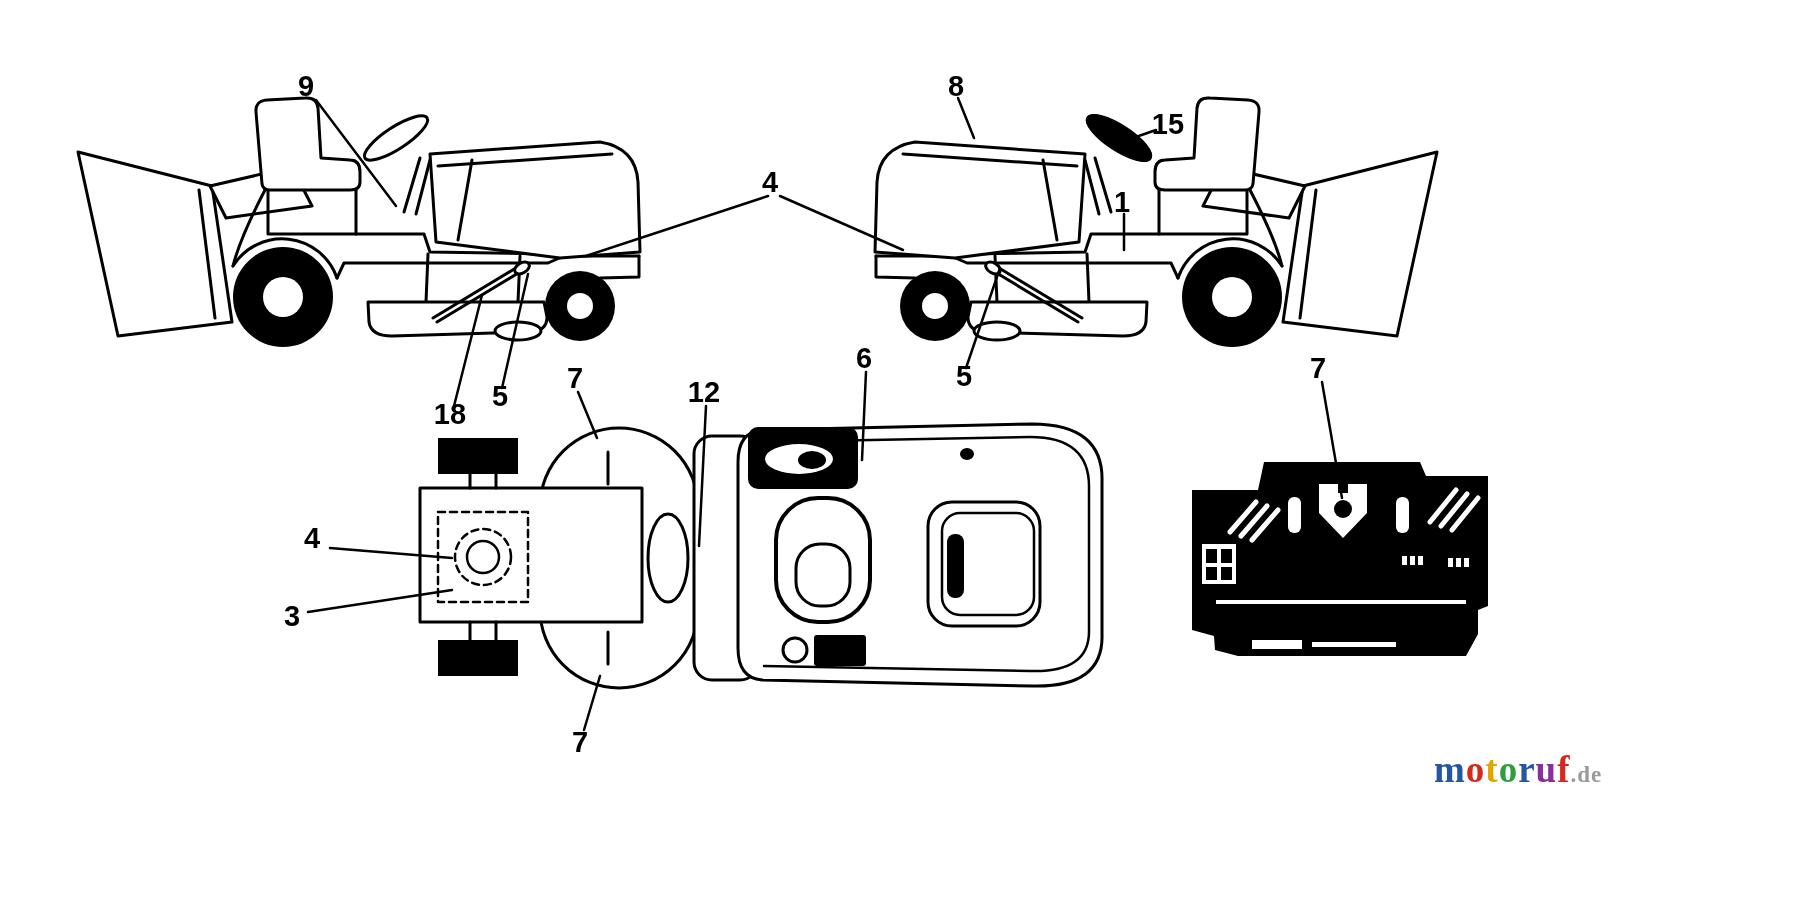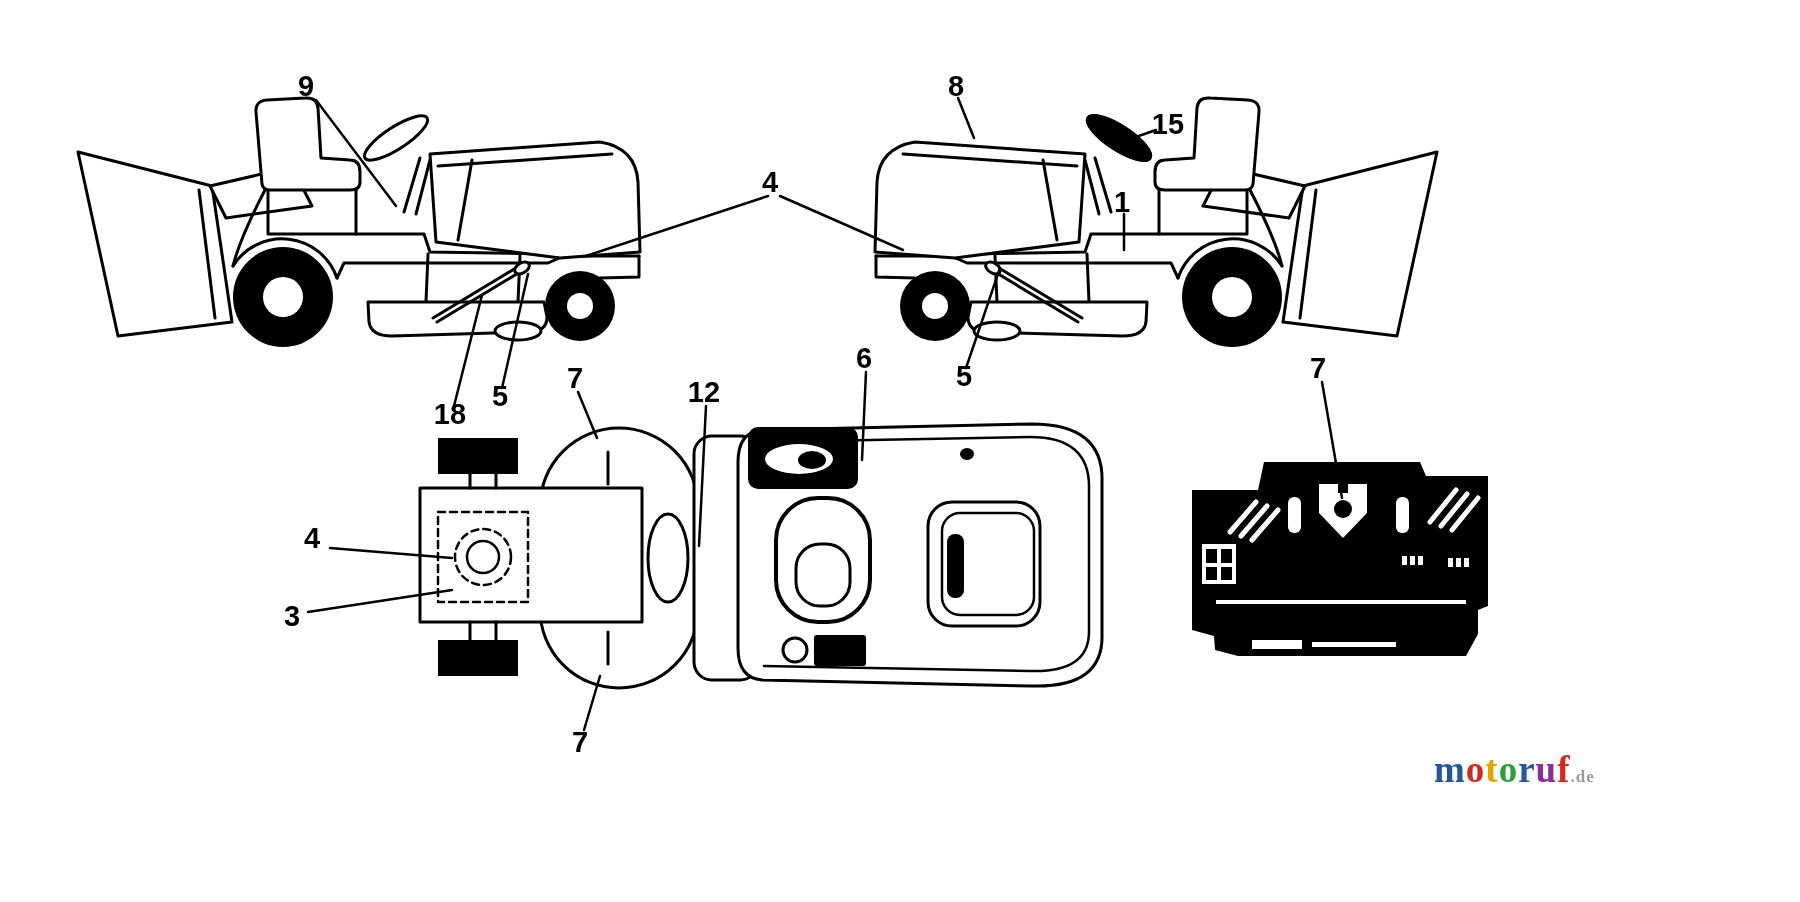--- a/index.html
+++ b/index.html
@@ -11,21 +11,21 @@
   .callout{
     position:absolute;transform:translate(-50%,-50%);
     font-weight:bold;font-size:29px;color:#000;line-height:1;
     font-family:"Liberation Sans",sans-serif;user-select:none;
   }
   .watermark{
     position:absolute;left:1434px;top:748px;
     font-family:"Liberation Serif",serif;font-weight:bold;font-size:37px;
     letter-spacing:1px;white-space:nowrap;
   }
-  .watermark .suffix{font-size:17px;font-weight:bold;font-family:Liberation Serif, serif;}
+  .watermark .suffix{font-size:23px;font-weight:bold;font-family:Liberation Serif, serif;}
 </style>
 </head>
 <body>
 
 <div class="stage">
 
   <svg class="art" width="1800" height="902" viewBox="0 0 1800 902">
 
     <defs>
       <g id="side-tractor" stroke="#000" stroke-width="3" fill="none" stroke-linecap="round" stroke-linejoin="round">

